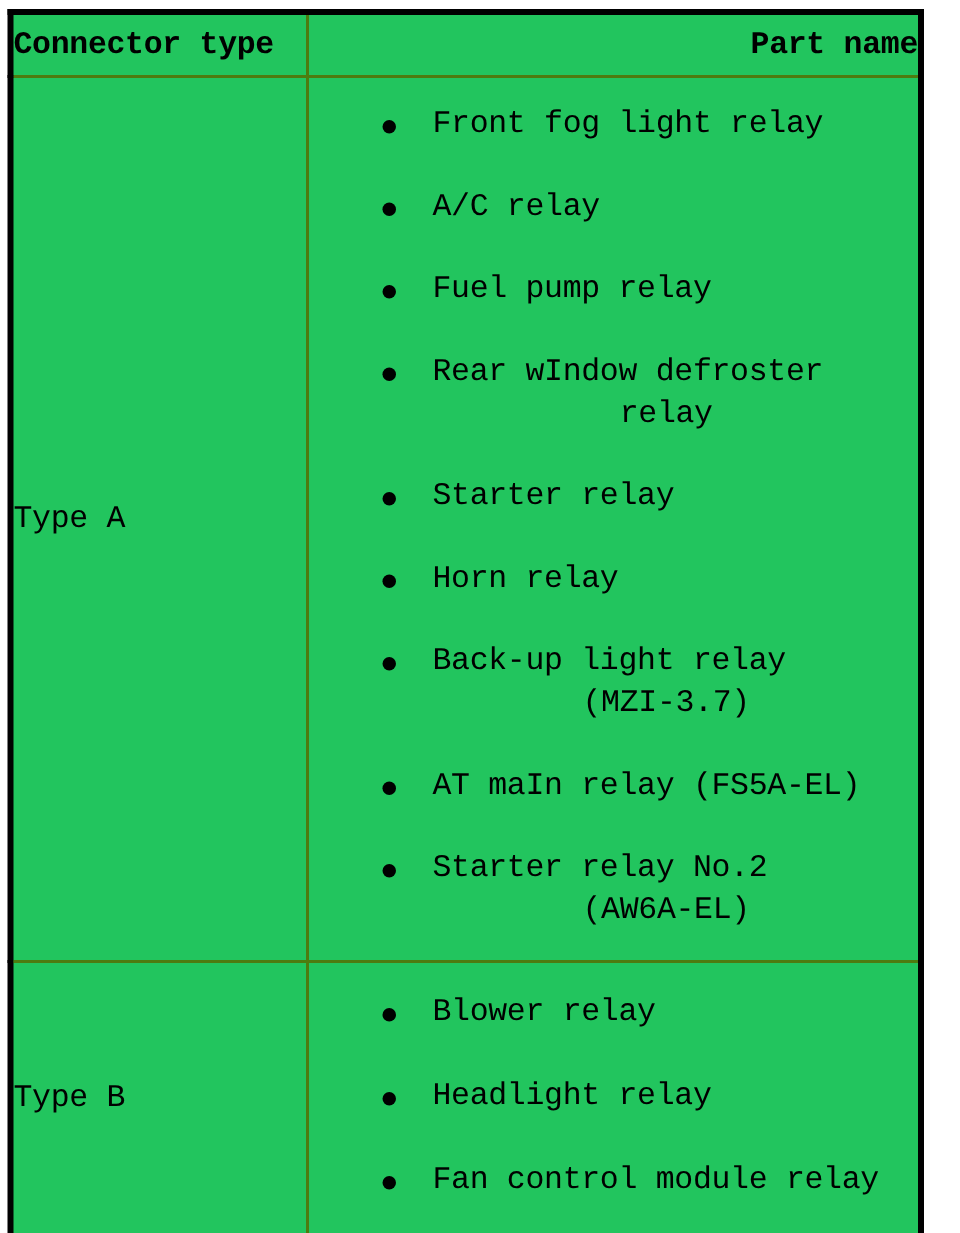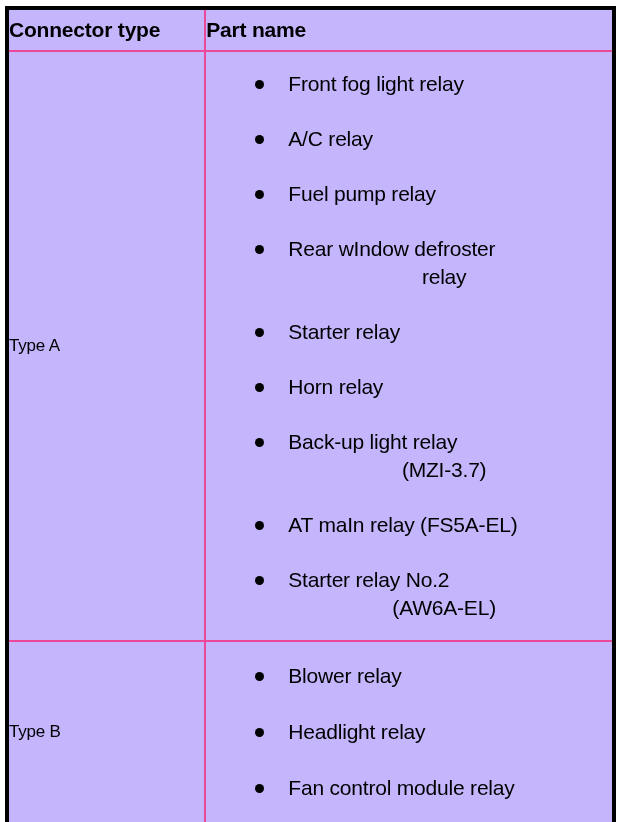--- a/index.html
+++ b/index.html
@@ -30,49 +30,50 @@
     top: 6px;
     width: 611px;           
     height: 810px;          
     box-sizing: border-box;
     border: 4px solid #000000;
     border-collapse: collapse;
     table-layout: fixed;
     background: #ffffff;
   }
   .spec-table td, .spec-table th {
-    border: 2px solid #ec4899;
+    border: 2px solid #4d7c0f;
     padding: 0;
     vertical-align: middle;
-    background: #c4b5fd;
+    background: #22c55e;
+    font-family: Liberation Mono, monospace;
   }
 
   col.col-type  { width: 197px; }
   col.col-part  { width: 406px; }
 
   
   .hdr-cell {
     height: 40px;
     font-size: 21px;
     font-weight: bold;
     letter-spacing: -0.2px;
   }
   .hdr-type {
     text-align: left;
     padding-left: 9px;
   }
   .hdr-part {
-    text-align: left;
+    text-align: right;
   }
 
   
   .type-cell {
     text-align: left;
     padding-left: 9px;
-    font-size: 17px;
+    font-size: 21px;
     letter-spacing: -0.2px;
     vertical-align: middle;
   }
 
   
   .part-cell {
     padding: 0;
     vertical-align: middle;
   }
   .part-cell.plain {

